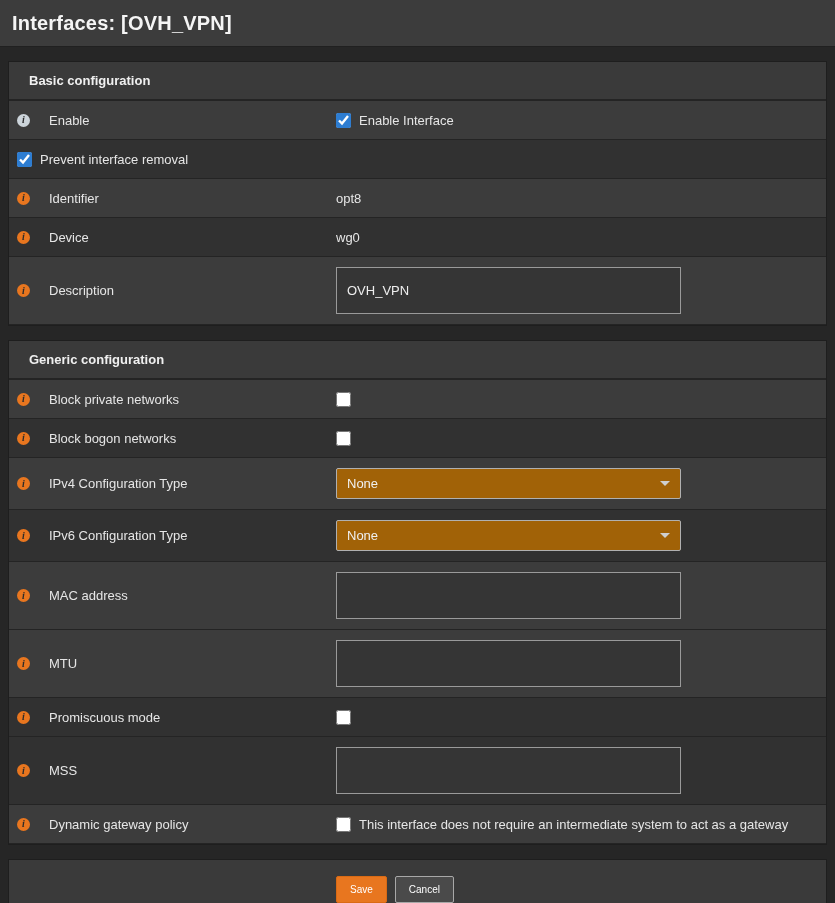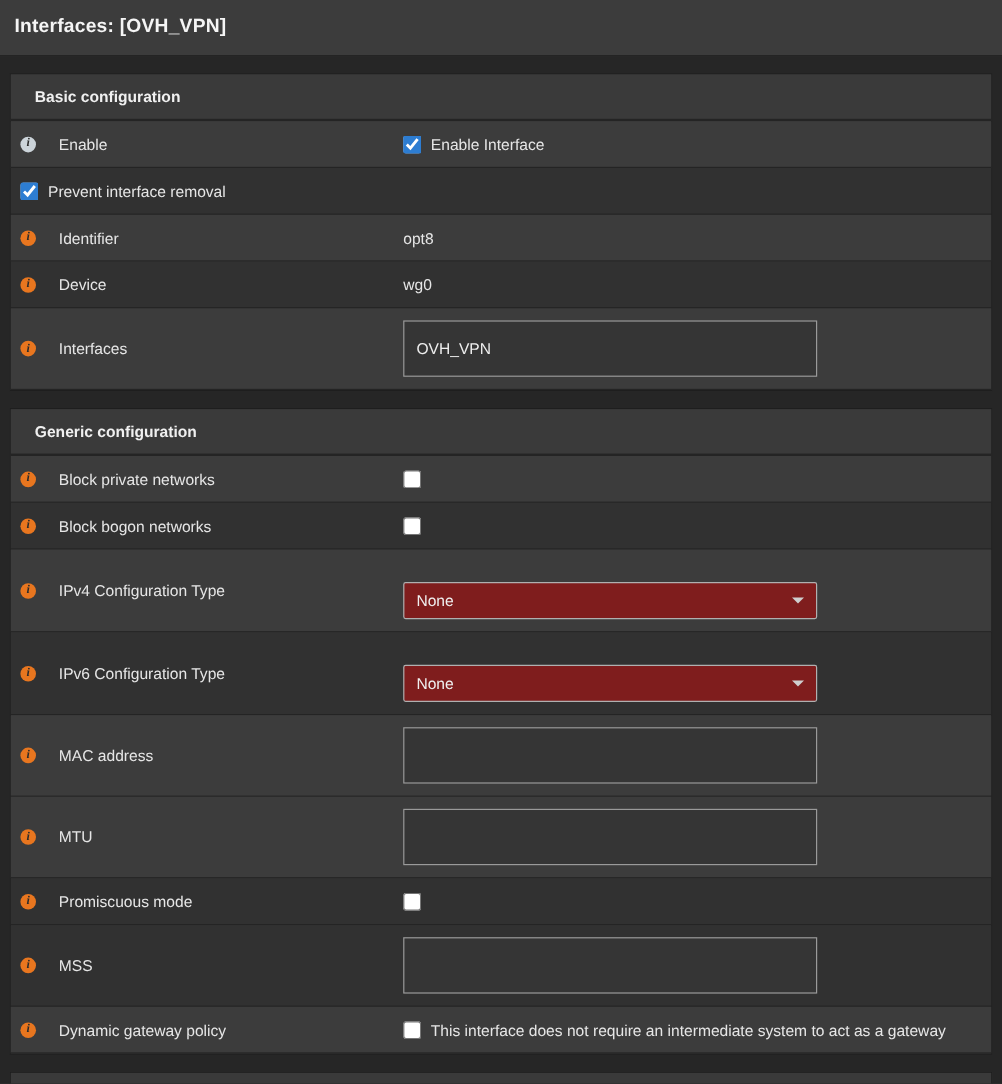--- a/index.html
+++ b/index.html
@@ -16,21 +16,21 @@
   .topbar {
     height: 47px;
     background: #3c3c3c;
     display: flex;
     align-items: center;
     padding: 0 12px;
     border-bottom: 1px solid #202020;
   }
   .topbar h1 {
     margin: 0;
-    font-size: 16px;
+    font-size: 20px;
     font-weight: bold;
     color: #f5f5f5;
     letter-spacing: .2px;
   }
   .content { padding: 14px 8px 0 8px; }
   .panel {
     background: #333333;
     border: 1px solid #1e1e1e;
     margin-bottom: 14px;
   }
@@ -100,30 +100,29 @@
     border: 1px solid #9a9a9a;
     color: #eeeeee;
     font-family: "Liberation Sans", sans-serif;
     font-size: 13px;
     padding: 0 10px;
     outline: none;
   }
   .select {
     width: 345px;
     height: 31px;
-    background: #7f1d1d;
+    background: #a16207;
     border: 1px solid #b0b0b0;
     border-radius: 2px;
     display: flex;
     align-items: center;
     justify-content: space-between;
     padding: 0 10px;
     cursor: pointer;
     color: #f0f0f0;
-    margin-top: 17px;
   }
   .caret {
     width: 0; height: 0;
     border-left: 5px solid transparent;
     border-right: 5px solid transparent;
     border-top: 5px solid #cfcfcf;
   }
   .static-value { color: #e6e6e6; }
   .button-panel {
     background: #3a3a3a;
@@ -200,21 +199,21 @@
         <span>Device</span>
       </div>
       <div class="cell-control">
         <span class="static-value">wg0</span>
       </div>
     </div>
 
     <div class="row light tall">
       <div class="cell-label">
         <span class="info-icon info-orange"></span>
-        <span>Interfaces</span>
+        <span>Description</span>
       </div>
       <div class="cell-control">
         <input type="text" value="OVH_VPN" style="">
       </div>
     </div>
   </section>
 
   <section class="panel">
     <div class="panel-header">Generic configuration</div>
 

